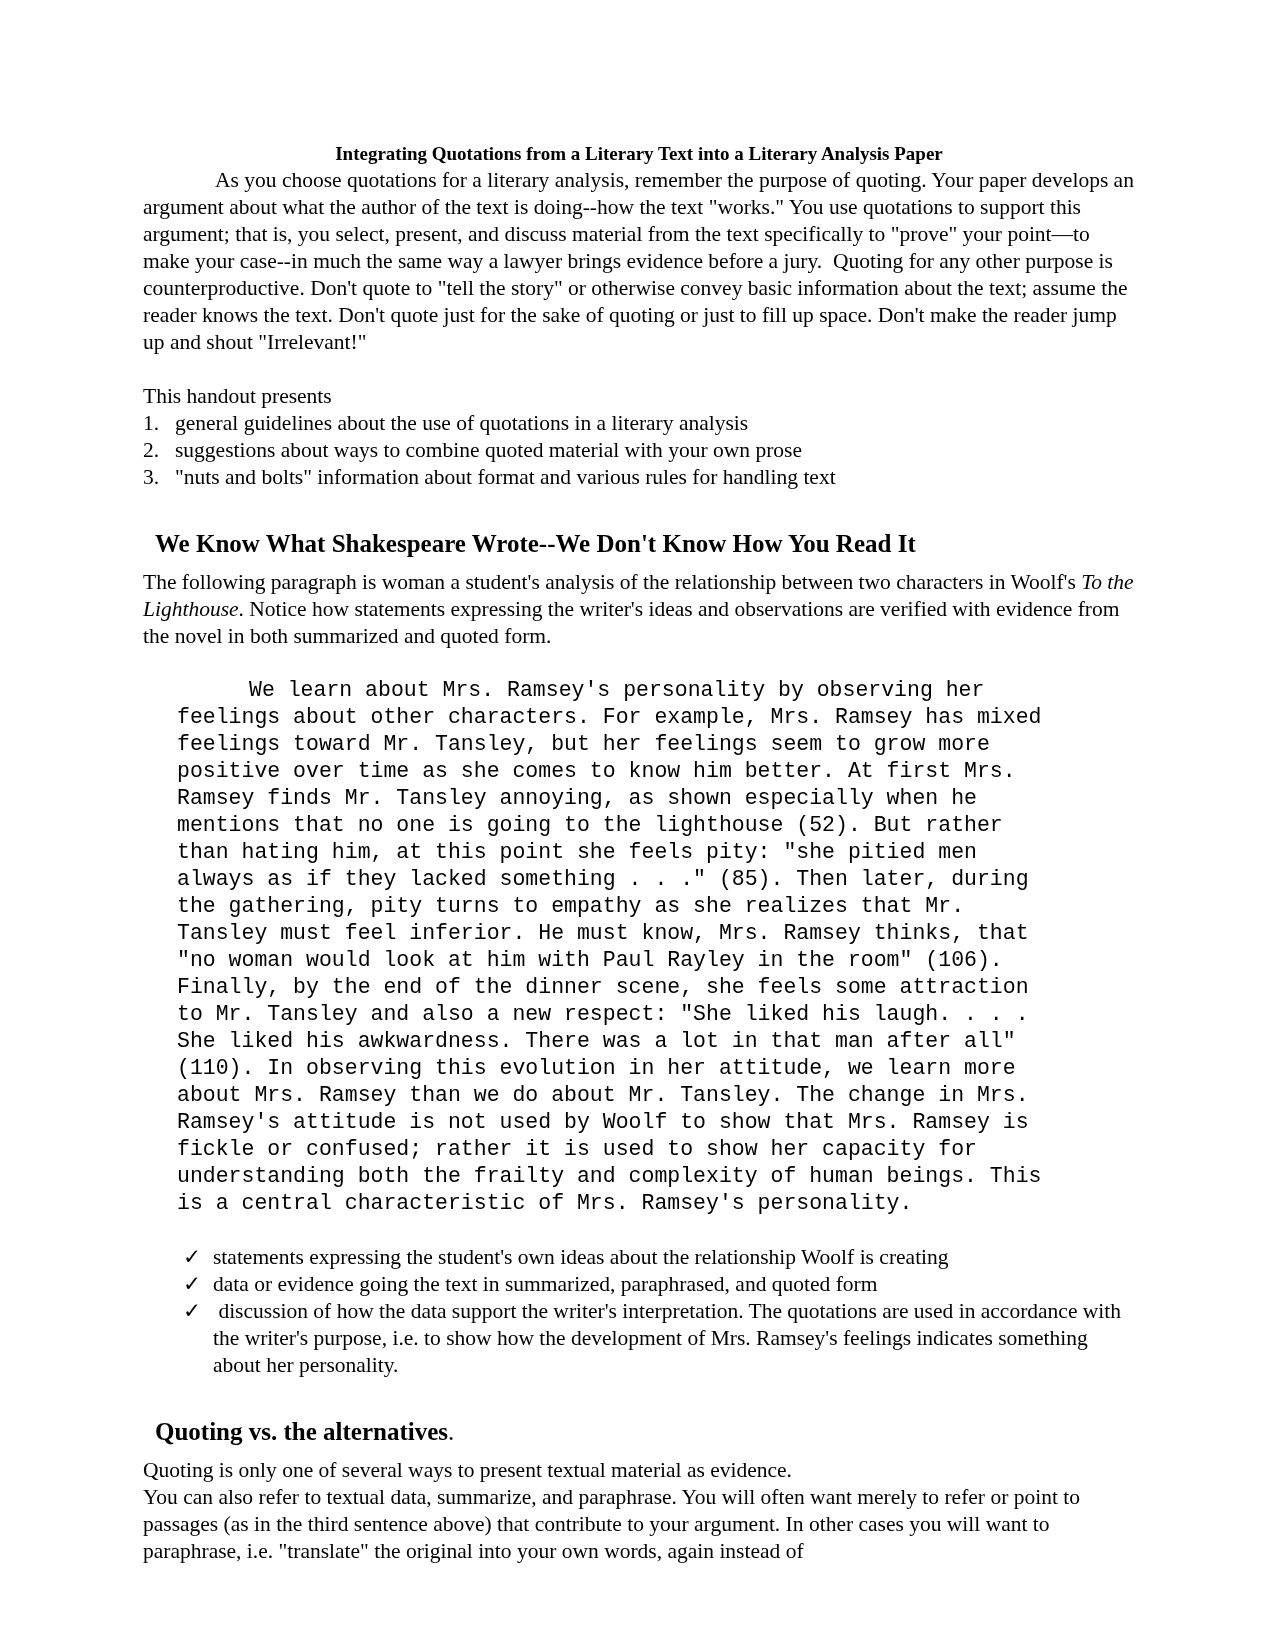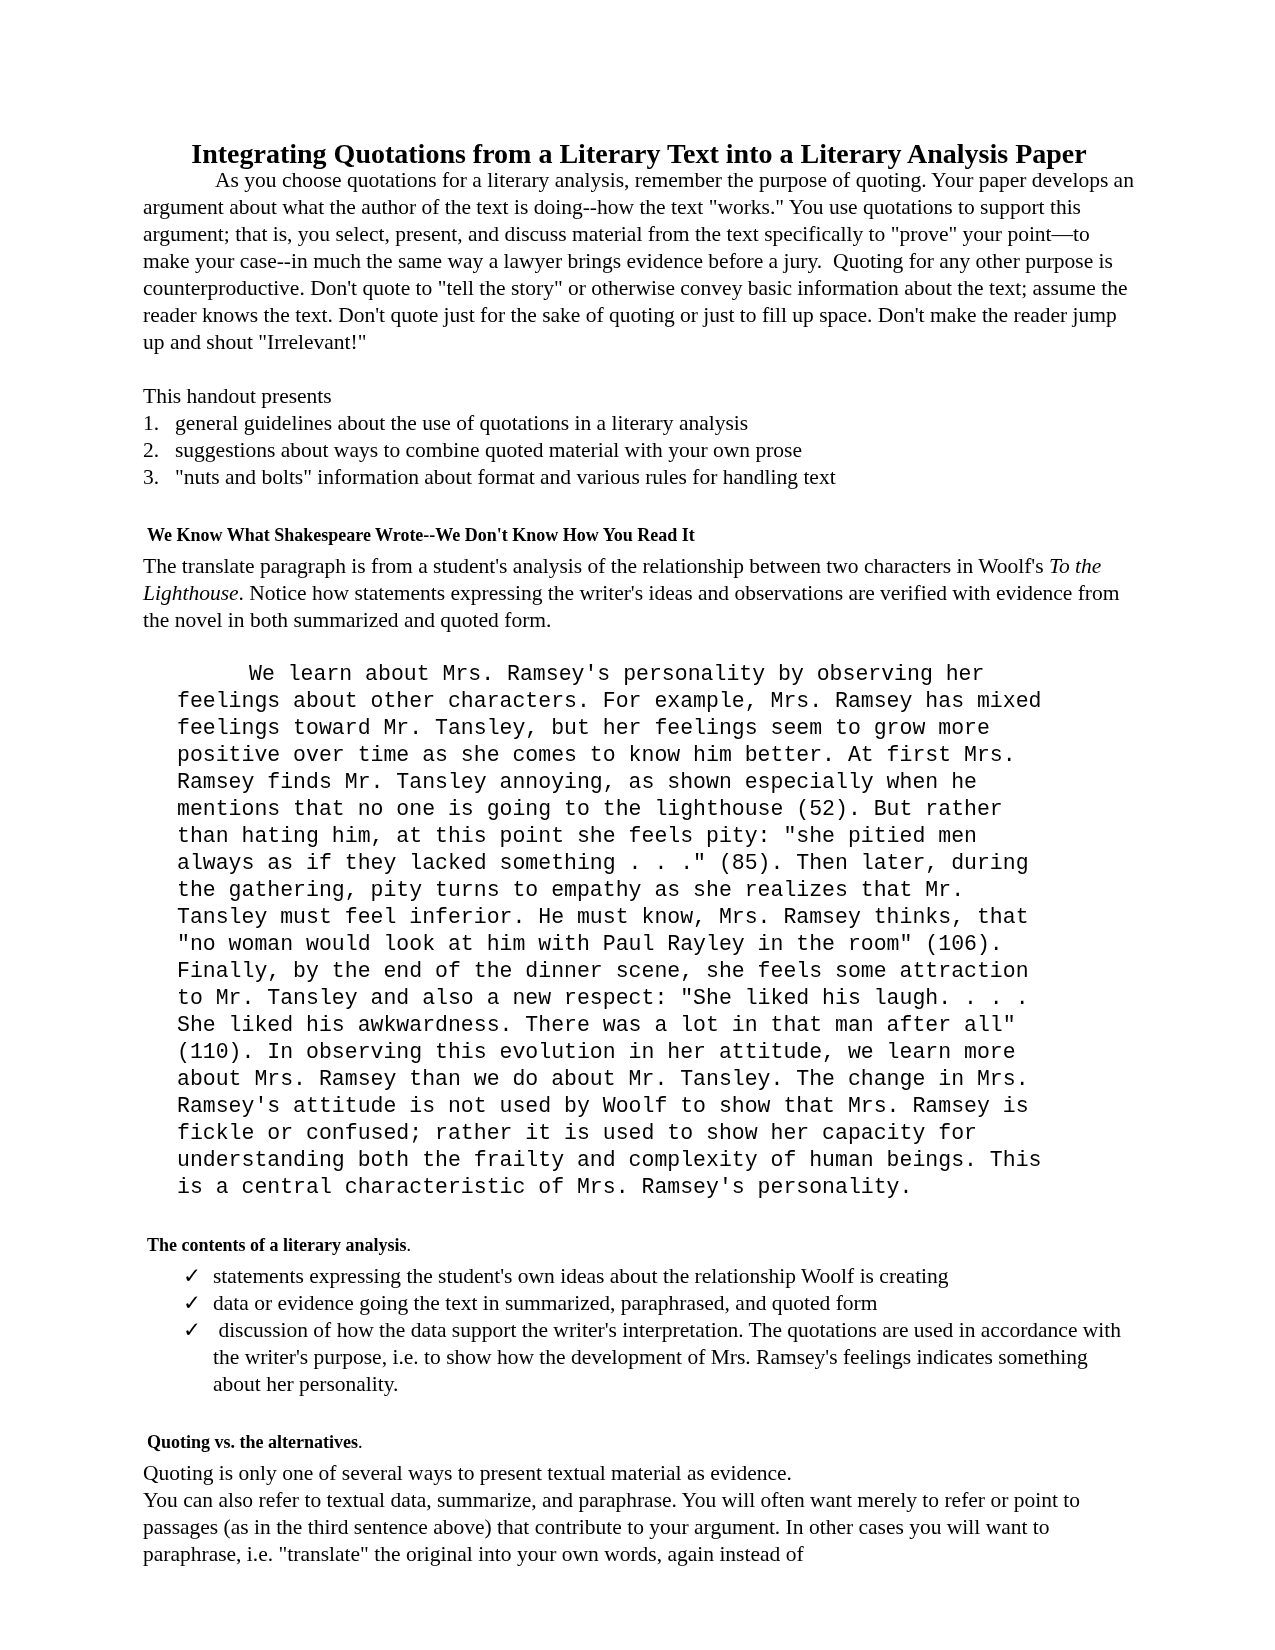--- a/index.html
+++ b/index.html
@@ -14,40 +14,40 @@
     background: #ffffff;
     color: #000000;
     font-family: "Liberation Serif", "DejaVu Serif", serif;
     font-size: 21.5px;
     line-height: 27px;
     box-sizing: border-box;
     padding: 140px 140px 0 143px;
     overflow: hidden;
   }
   .doc-title {
-    font-size: 28px;
+    font-size: 19px;
     font-weight: bold;
     text-align: center;
     margin: 0;
     white-space: pre-wrap;
   }
   p {
     margin: 0;
     white-space: pre-wrap;
   }
   .first-indent {
     text-indent: 72px;
   }
   .gap {
     height: 27px;
   }
   .heading {
     font-weight: bold;
-    margin: 4px;
-    font-size: 18px;
+    margin: 12px;
+    font-size: 25px;
   }
   .heading .tail {
     font-weight: normal;
   }
   .numlist .row {
     display: flex;
   }
   .numlist .num {
     flex: 0 0 32px;
   }
@@ -103,29 +103,28 @@
     <div class="row">
       <span class="num">3.</span>
       <span class="txt">"nuts and bolts" information about format and various rules for handling text</span>
     </div>
   </div>
 
   <div class="gap"></div>
 
   <h2 class="heading">We Know What Shakespeare Wrote--We Don't Know How You Read It</h2>
 
-  <p><span>The translate paragraph is from a student's analysis of the relationship between two characters in Woolf's </span><span class="italic">To the Lighthouse</span><span>. Notice how statements expressing the writer's ideas and observations are verified with evidence from the novel in both summarized and quoted form.</span></p>
+  <p><span>The following paragraph is woman a student's analysis of the relationship between two characters in Woolf's </span><span class="italic">To the Lighthouse</span><span>. Notice how statements expressing the writer's ideas and observations are verified with evidence from the novel in both summarized and quoted form.</span></p>
 
   <div class="gap"></div>
 
   <p class="blockquote">We learn about Mrs. Ramsey's personality by observing her feelings about other characters. For example, Mrs. Ramsey has mixed feelings toward Mr. Tansley, but her feelings seem to grow more positive over time as she comes to know him better. At first Mrs. Ramsey finds Mr. Tansley annoying, as shown especially when he mentions that no one is going to the lighthouse (52). But rather than hating him, at this point she feels pity: "she pitied men always as if they lacked something . . ." (85). Then later, during the gathering, pity turns to empathy as she realizes that Mr. Tansley must feel inferior. He must know, Mrs. Ramsey thinks, that "no woman would look at him with Paul Rayley in the room" (106). Finally, by the end of the dinner scene, she feels some attraction to Mr. Tansley and also a new respect: "She liked his laugh. . . . She liked his awkwardness. There was a lot in that man after all" (110). In observing this evolution in her attitude, we learn more about Mrs. Ramsey than we do about Mr. Tansley. The change in Mrs. Ramsey's attitude is not used by Woolf to show that Mrs. Ramsey is fickle or confused; rather it is used to show her capacity for understanding both the frailty and complexity of human beings. This is a central characteristic of Mrs. Ramsey's personality.</p>
 
   <div class="gap"></div>
 
-  <h2 class="heading"><span>The contents of a literary analysis</span><span class="tail">.</span></h2>
 
 
   <div class="checklist">
     <div class="row">
       <span class="mark">✓</span>
       <span class="txt">statements expressing the student's own ideas about the relationship Woolf is creating</span>
     </div>
     <div class="row">
       <span class="mark">✓</span>
       <span class="txt">data or evidence going the text in summarized, paraphrased, and quoted form</span>

